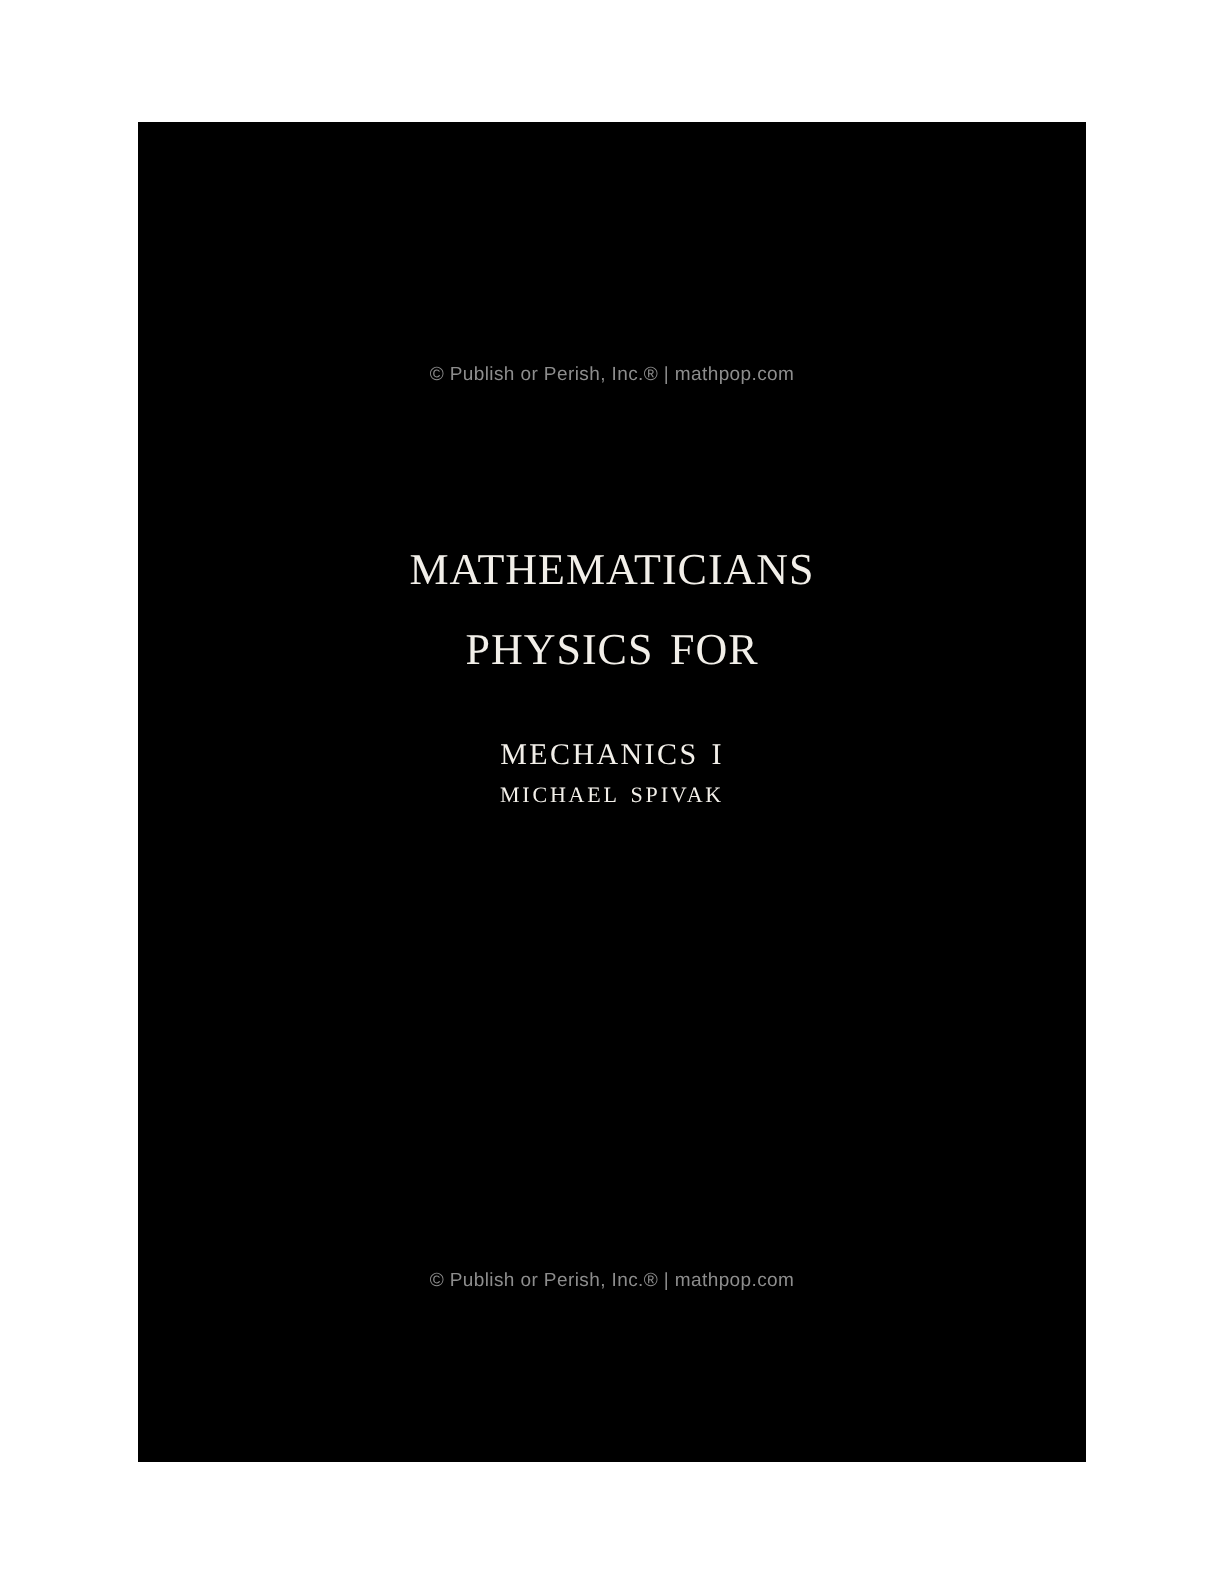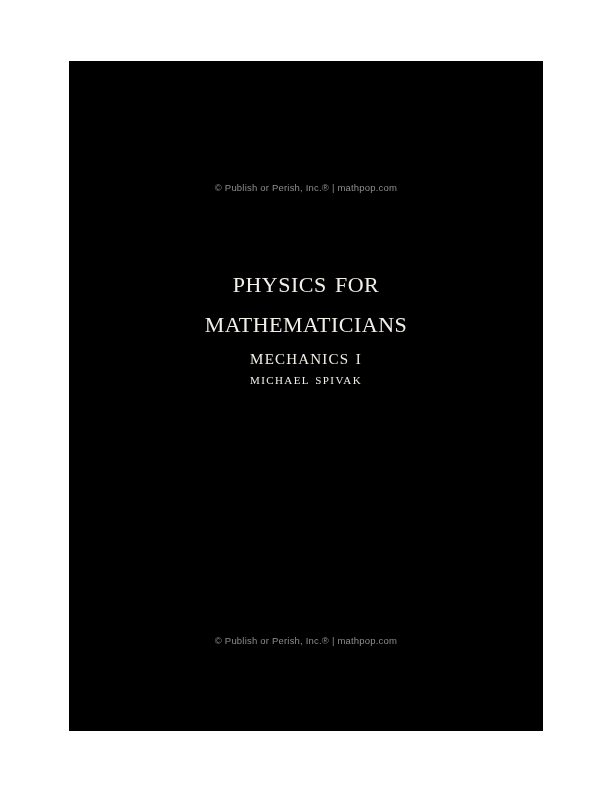--- a/index.html
+++ b/index.html
@@ -60,21 +60,21 @@
     letter-spacing: 0.5px;
     font-variant: small-caps;
     text-transform: lowercase;
   }
 
   .title .line {
     display: block;
   }
 
   .subtitle {
-    margin-top: 4px;
+    margin-top: 22px;
     font-family: "Liberation Serif", serif;
     font-size: 21px;
     letter-spacing: 1.2px;
     font-variant: small-caps;
     text-transform: lowercase;
   }
 
   .author {
     font-family: "Liberation Serif", serif;
     font-size: 16px;
@@ -86,22 +86,22 @@
 </head>
 <body>
 
 <div class="page">
   <div class="cover">
 
     <div class="watermark watermark-top">© Publish or Perish, Inc.® | mathpop.com</div>
 
     <div class="title-block">
       <div class="title">
+        <span class="line">Mathematicians</span>
         <span class="line">Physics for</span>
-        <span class="line">Mathematicians</span>
       </div>
       <div class="subtitle">Mechanics I</div>
       <div class="author">Michael Spivak</div>
     </div>
 
     <div class="watermark watermark-bottom">© Publish or Perish, Inc.® | mathpop.com</div>
 
   </div>
 </div>
 

